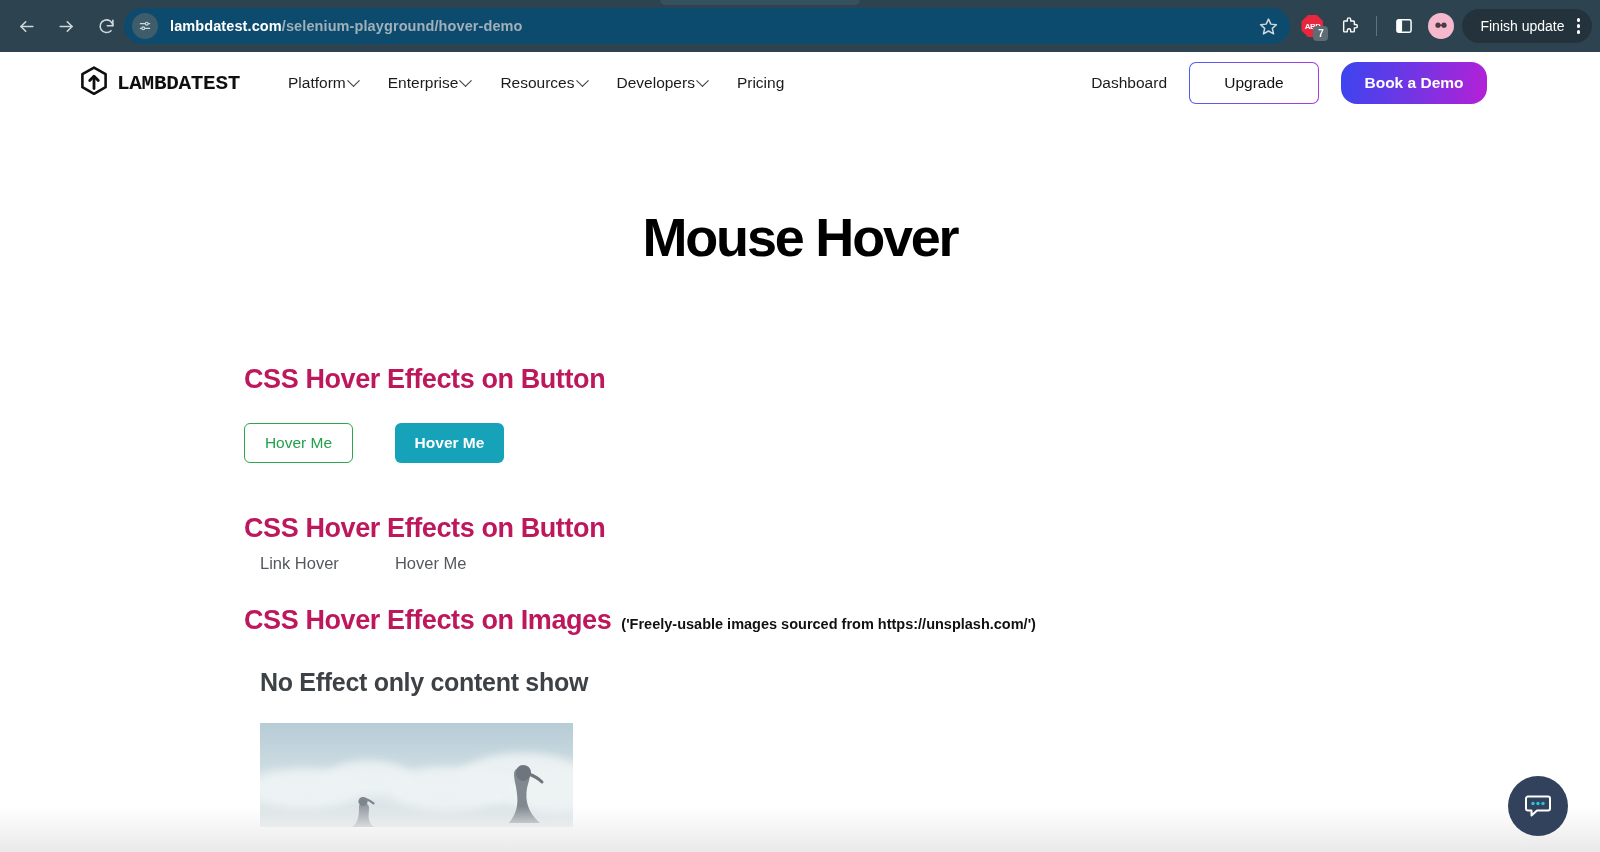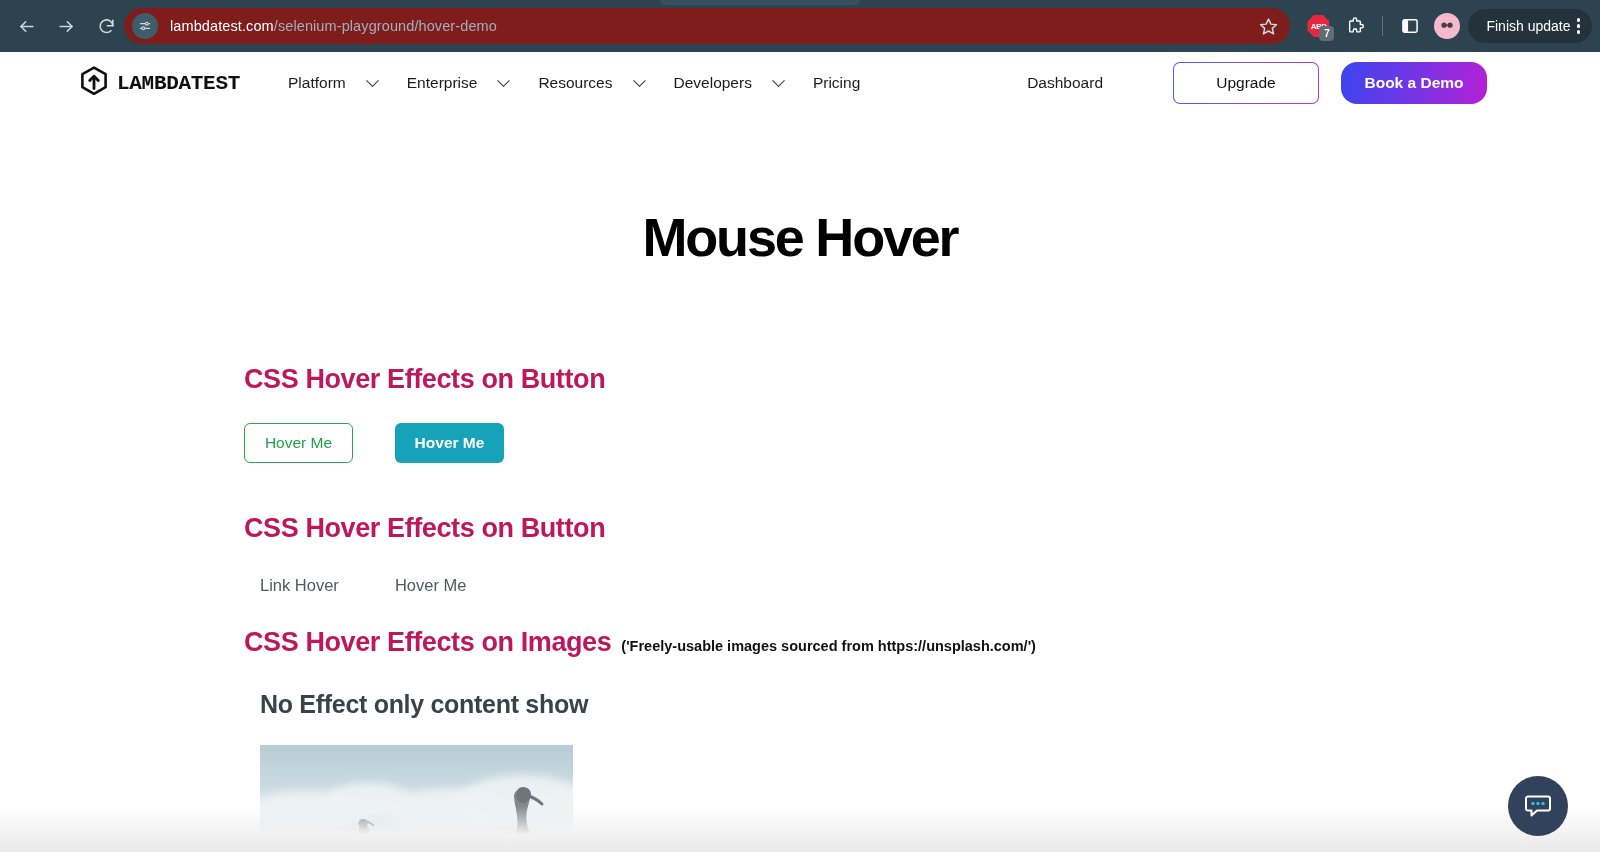--- a/index.html
+++ b/index.html
@@ -36,24 +36,25 @@
     display: flex; align-items: center; justify-content: center;
     border-radius: 50%;
     color: #cfd8dc;
   }
   .chrome-icon-btn svg { display: block; }
 
   #omnibox {
     position: absolute;
     top: 8px; left: 124px;
     width: 1166px; height: 36px;
-    background: #7f1d1d;
+    background: #0c4a6e;
     border-radius: 18px;
     display: flex; align-items: center;
     padding: 0 12px 0 8px;
+    font-weight: bold;
   }
   #site-settings-icon {
     width: 26px; height: 26px;
     border-radius: 50%;
     background: #3f5c6b;
     display: flex; align-items: center; justify-content: center;
     flex: 0 0 auto;
   }
   #omnibox-url {
     margin-left: 12px;
@@ -104,20 +105,21 @@
     background: #f6b8cd;
     display: flex; align-items: center; justify-content: center;
     margin: 0 4px;
   }
   #finish-update-btn {
     height: 34px;
     background: #24323b;
     border-radius: 17px;
     display: flex; align-items: center;
     padding: 0 6px 0 18px;
+    gap: 6px;
     color: #ffffff;
     font-size: 14px;
     white-space: nowrap;
   }
   #kebab-icon { display: flex; flex-direction: column; gap: 2.5px; padding: 0 6px; }
   #kebab-icon i { width: 3.5px; height: 3.5px; border-radius: 50%; background: #fff; display: block; }
 
   
   #page {
     position: relative;
@@ -138,44 +140,44 @@
   #brand-name {
     font-size: 21px; font-weight: bold; color: #0f0f0f;
     letter-spacing: -0.3px;
   }
   #main-nav {
     display: flex; align-items: center;
     margin-left: 48px;
     gap: 30px;
   }
   .nav-item {
-    display: flex; align-items: center; gap: 22px;
+    display: flex; align-items: center; gap: 3px;
     font-size: 15.5px; color: #1b1b1b;
     white-space: nowrap;
   }
   .caret {
     width: 9px; height: 9px;
     border-right: 1.6px solid #3a3a3a;
     border-bottom: 1.6px solid #3a3a3a;
     transform: rotate(45deg) translate(-2px,-2px);
   }
   #header-actions {
     margin-left: auto;
     display: flex; align-items: center; gap: 22px; justify-content: center;
   }
   #dashboard-link { font-size: 15.5px; color: #1b1b1b; white-space: nowrap; }
   #upgrade-btn {
-    width: 146px; height: 42px;
+    width: 130px; height: 42px;
     border-radius: 7px;
     background:
       linear-gradient(#fff,#fff) padding-box,
       linear-gradient(100deg, #4f5bf2, #a93ce0) border-box;
     border: 1.6px solid transparent;
     display: flex; align-items: center; justify-content: center;
-    font-size: 15.5px; color: #111; margin-left: 48px;
+    font-size: 15.5px; color: #111;
   }
   #book-demo-btn {
     width: 146px; height: 42px;
     border-radius: 16px;
     background: linear-gradient(100deg, #3b45ef 0%, #7a33e2 55%, #b520d6 100%);
     display: flex; align-items: center; justify-content: center;
     font-size: 15.5px; font-weight: bold; color: #ffffff;
   }
 
   
@@ -215,21 +217,21 @@
     width: 109px; height: 40px;
     border-radius: 6px;
     background: #16a2b8;
     color: #ffffff;
     font-size: 15.5px; font-weight: bold;
     display: flex; align-items: center; justify-content: center;
   }
 
   #section2 { margin-top: 50px; }
   #link-row {
-    margin-top: 32px;
+    margin-top: 10px;
     display: flex; align-items: center; gap: 56px;
     padding-left: 16px;
   }
   .hover-link {
     font-size: 16.5px;
     color: #55595d;
     white-space: nowrap;
   }
 
   #section3 {

